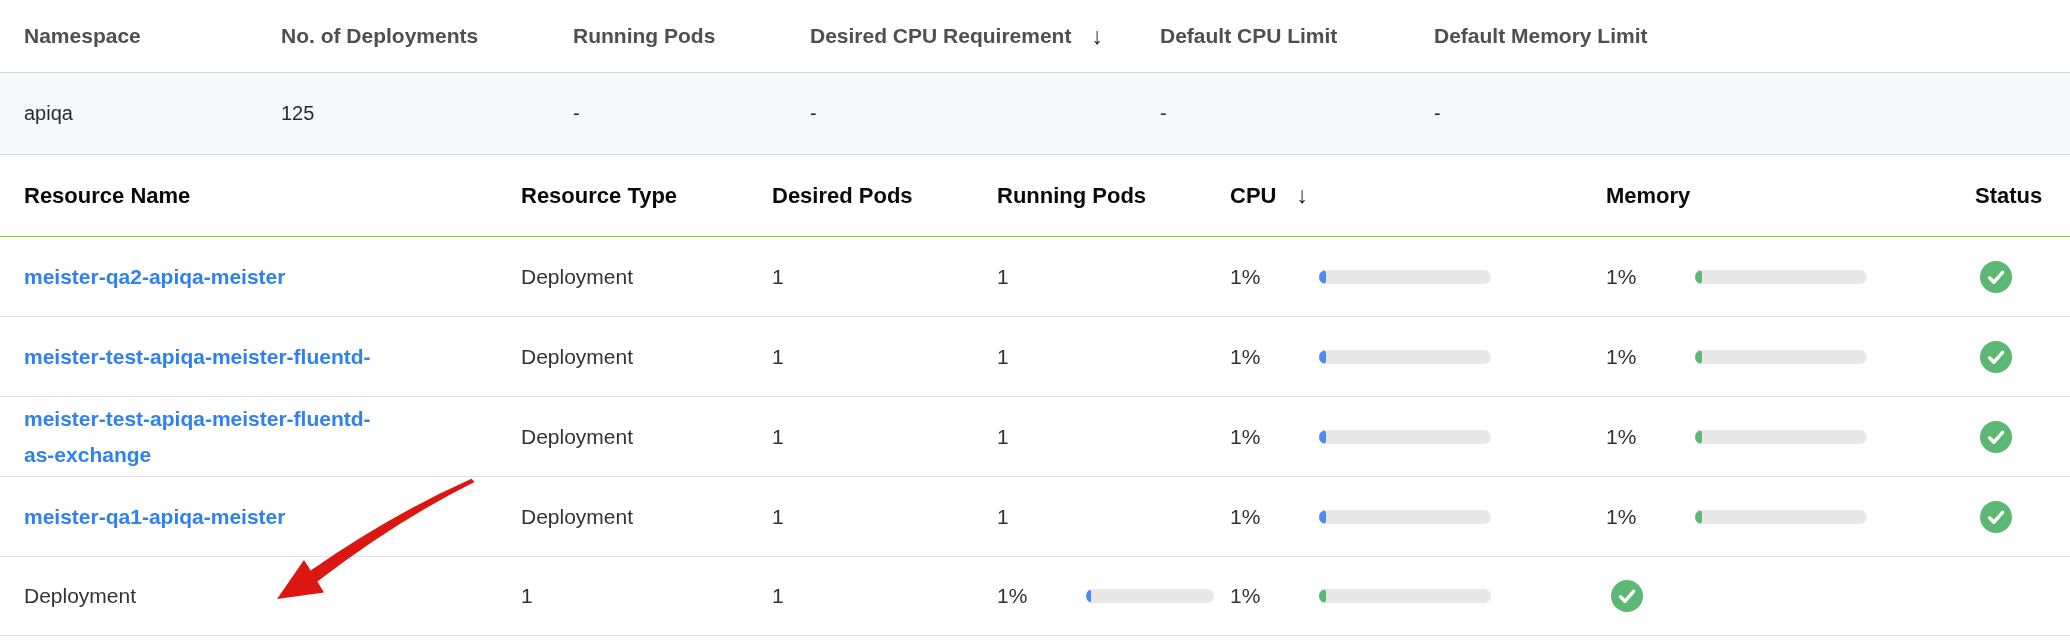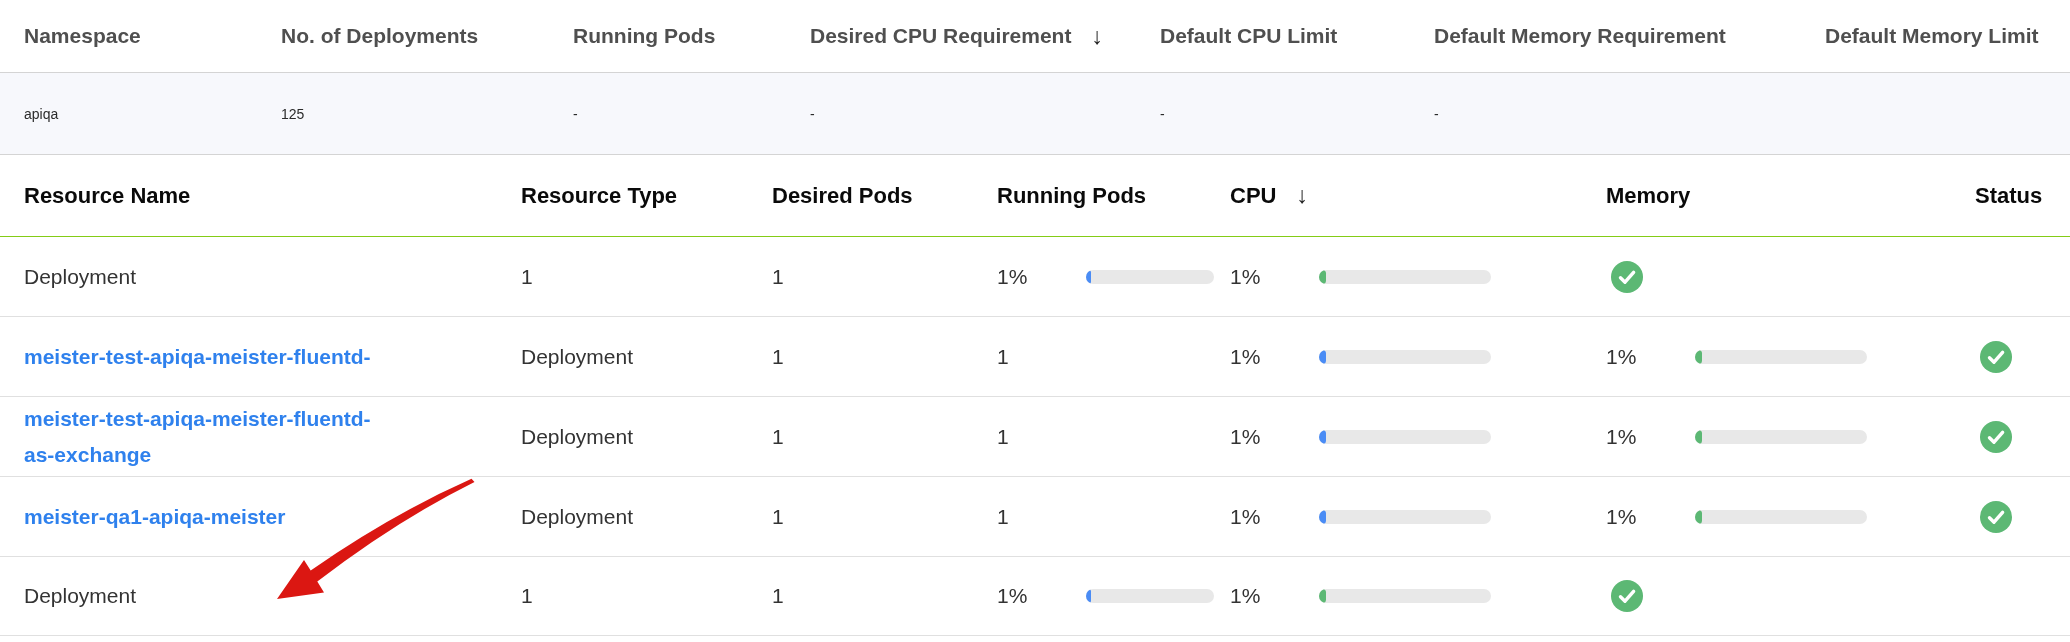--- a/index.html
+++ b/index.html
@@ -10,21 +10,21 @@
     position:relative; overflow:hidden;
     color:#2b2b2b;
   }
   .grid { display:grid; align-items:center; padding-left:24px; width:100%; }
   .t1 { grid-template-columns:257px 292px 237px 350px 274px 391px 1fr; }
   .t2 { grid-template-columns:497px 251px 225px 233px 376px 369px 1fr; }
 
   .t1-header { height:73px; border-bottom:1px solid #d4d4d4;
     font-size:21px; font-weight:700; color:#4f4f4f; }
   .t1-row { height:82px; background:#f7f8fc; border-bottom:1px solid #d4d4d4;
-    font-size:14px; color:#2b2b2b; }
+    font-size:20px; color:#2b2b2b; }
 
   .t2-header { height:82px; border-bottom:1px solid #84cc16;
     font-size:22px; font-weight:700; color:#0a0a0a; }
   .t2-row { height:80px; border-bottom:1px solid #e0e0e0; font-size:21px; color:#333; }
   .t2-row.last { height:79px; }
 
   .cell { padding-right:16px; }
   .sortable { display:flex; align-items:center; cursor:pointer; }
   .sort-arrow { margin-left:20px; font-weight:400; color:#222; font-size:23px; }
 
@@ -51,21 +51,20 @@
 <section>
   <div class="grid t1 t1-header">
     <div class="cell">Namespace</div>
     <div class="cell">No. of Deployments</div>
     <div class="cell">Running Pods</div>
     <div class="cell sortable">
       <span>Desired CPU Requirement</span>
       <span class="sort-arrow">↓</span>
     </div>
     <div class="cell">Default CPU Limit</div>
-    <div class="cell">Default Memory Requirement</div>
     <div class="cell">Default Memory Limit</div>
   </div>
 
   <div class="grid t1 t1-row">
     <div class="cell">apiqa</div>
     <div class="cell">125</div>
     <div class="cell">-</div>
     <div class="cell">-</div>
     <div class="cell">-</div>
     <div class="cell">-</div>
@@ -80,20 +79,23 @@
     <div class="cell">Running Pods</div>
     <div class="cell sortable">
       <span>CPU</span>
       <span class="sort-arrow">↓</span>
     </div>
     <div class="cell">Memory</div>
     <div class="cell">Status</div>
   </div>
 
   <div class="grid t2 t2-row">
+    <div class="cell">
+      <a class="res-link" href="#"><span class="nl">meister-qa2-apiqa-meister</span><span class="nl"></span></a>
+    </div>
     <div class="cell">Deployment</div>
     <div class="cell">1</div>
     <div class="cell">1</div>
     <div class="cell usage-cell">
       <span class="pct">1%</span>
       <span class="bar">
           <span class="fill cpu" style="width: 4%;"></span>
         </span>
     </div>
     <div class="cell usage-cell">

